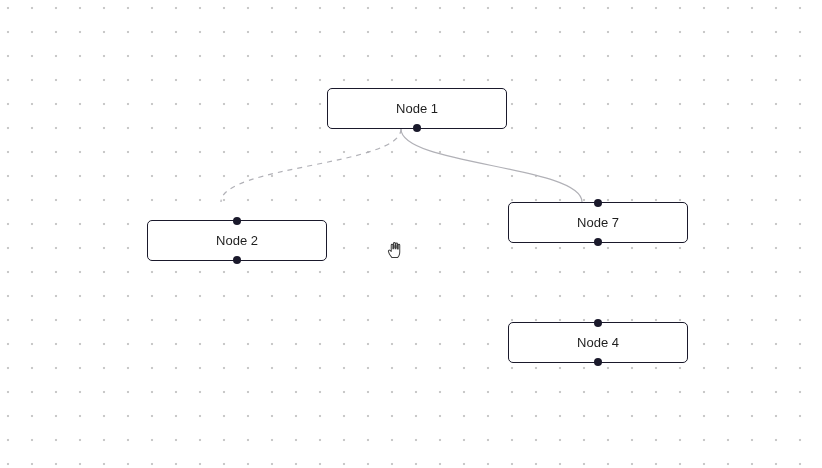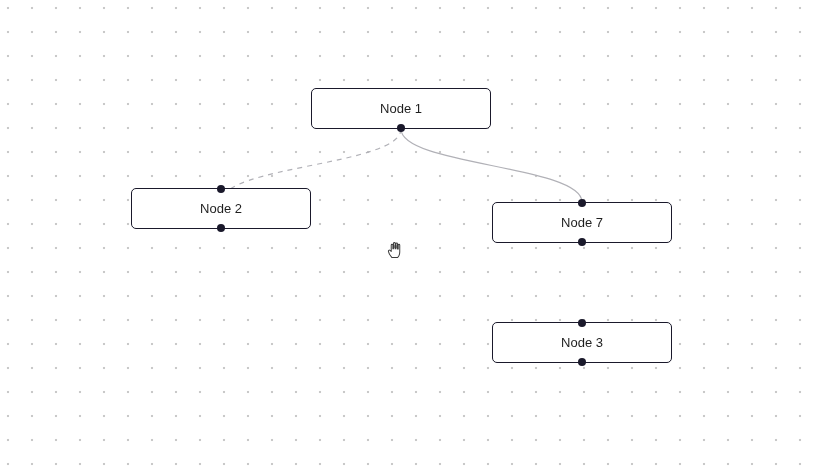--- a/index.html
+++ b/index.html
@@ -29,20 +29,21 @@
   }
   .node {
     position: absolute;
     box-sizing: border-box;
     border: 1px solid;
     border-radius: 5px;
     display: flex;
     align-items: center;
     justify-content: center;
     font-size: 13px;
+    margin-left: 16px;
   }
   .node-label {
     user-select: none;
   }
   .handle {
     position: absolute;
     width: 8px;
     height: 8px;
     border-radius: 50%;
     left: 50%;
@@ -63,32 +64,32 @@
 <div id="canvas" style="background-color: rgb(255, 255, 255); background-image: radial-gradient(rgb(201, 201, 201) 1px, transparent 1.6px); background-size: 24px 24px; background-position: -4px -4px;">
   <svg id="edges-layer" xmlns="http://www.w3.org/2000/svg">
       <path d="M 401 129 C 401 165.5, 221 165.5, 221 202" class="edge" stroke="#b1b1b7" stroke-dasharray="5 5"></path>
       <path d="M 401 129 C 401 165.5, 582 165.5, 582 202" class="edge" stroke="#b1b1b7"></path>
     </svg>
   <div id="nodes-layer">
       <div class="node" style="left: 311px; top: 88px; width: 180px; height: 41px; border-color: rgb(26, 25, 43); background: rgb(255, 255, 255); color: rgb(31, 31, 31);">
         <span class="node-label">Node 1</span>
         <div class="handle bottom" style="background: rgb(26, 25, 43);"></div>
       </div>
-      <div class="node" style="left: 131px; top: 188px; width: 180px; height: 41px; border-color: rgb(26, 25, 43); background: rgb(255, 255, 255); color: rgb(31, 31, 31);">
+      <div class="node" style="left: 131px; top: 220px; width: 180px; height: 41px; border-color: rgb(26, 25, 43); background: rgb(255, 255, 255); color: rgb(31, 31, 31);">
         <span class="node-label">Node 2</span>
         <div class="handle top" style="background: rgb(26, 25, 43);"></div>
         <div class="handle bottom" style="background: rgb(26, 25, 43);"></div>
       </div>
       <div class="node" style="left: 492px; top: 202px; width: 180px; height: 41px; border-color: rgb(26, 25, 43); background: rgb(255, 255, 255); color: rgb(31, 31, 31);">
         <span class="node-label">Node 7</span>
         <div class="handle top" style="background: rgb(26, 25, 43);"></div>
         <div class="handle bottom" style="background: rgb(26, 25, 43);"></div>
       </div>
       <div class="node" style="left: 492px; top: 322px; width: 180px; height: 41px; border-color: rgb(26, 25, 43); background: rgb(255, 255, 255); color: rgb(31, 31, 31);">
-        <span class="node-label">Node 3</span>
+        <span class="node-label">Node 4</span>
         <div class="handle top" style="background: rgb(26, 25, 43);"></div>
         <div class="handle bottom" style="background: rgb(26, 25, 43);"></div>
       </div>
     </div>
   <svg id="cursor" viewBox="0 0 24 24" xmlns="http://www.w3.org/2000/svg" style="left: 385px; top: 238px;">
     <path d="M7.4 20.6 C5.9 18.9 4.3 16.2 3.8 14.2 C3.5 13.0 4.5 12.3 5.5 12.9 C6.0 13.2 6.4 13.6 6.8 14.1
              L6.8 7.1 C6.8 5.9 8.6 5.9 8.6 7.1 L8.6 11.3 L9.3 11.3 L9.3 5.3 C9.3 4.1 11.1 4.1 11.1 5.3
              L11.1 11.2 L11.9 11.2 L11.9 5.7 C11.9 4.5 13.6 4.5 13.6 5.7 L13.6 11.4 L14.4 11.4 L14.4 7.3
              C14.4 6.1 16.1 6.1 16.1 7.3 L16.1 14.6 C16.1 17.4 15.1 19.4 13.9 20.6 Z" fill="#ffffff" stroke="#3d3d3d" stroke-width="1.1" stroke-linejoin="round"></path>
     <path d="M9.6 7.6 L9.6 10.4 M10.9 7.2 L10.9 10.4 M12.2 7.4 L12.2 10.4" stroke="#3d3d3d" stroke-width="0.8" fill="none"></path>

